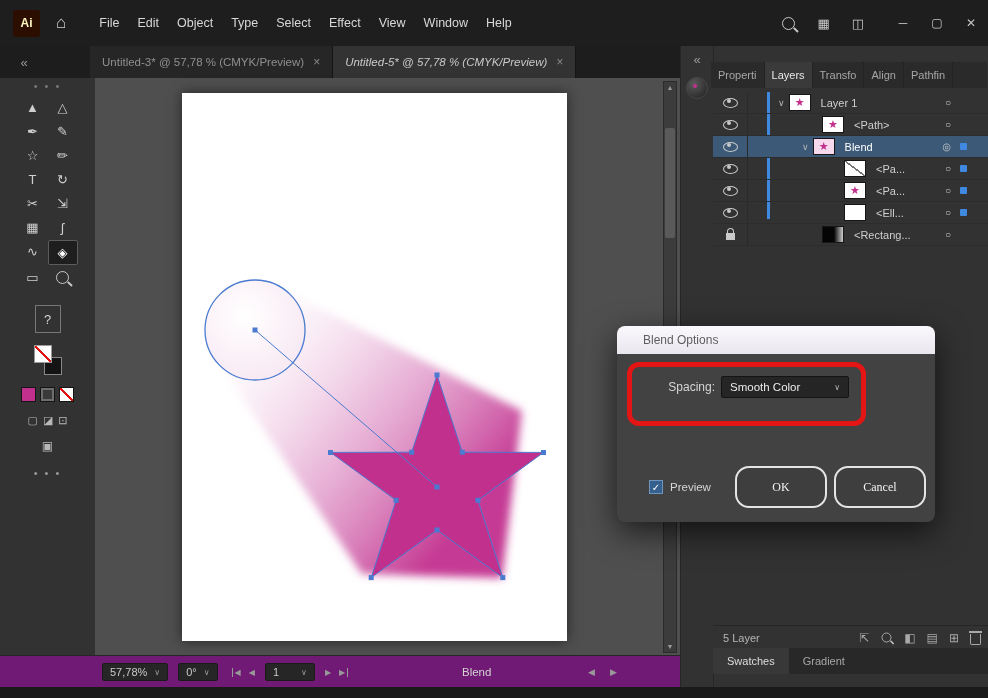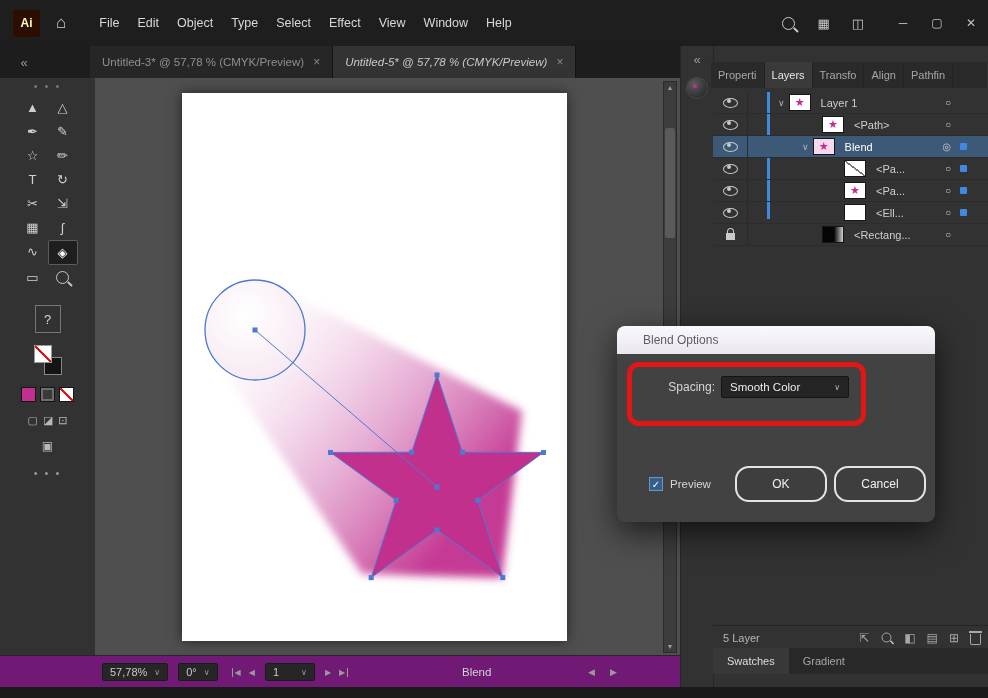--- a/index.html
+++ b/index.html
@@ -140,22 +140,22 @@
   .dropdown{margin-left:6px;width:128px;height:22px;background:#252525;border:1px solid #141414;
             border-radius:2px;display:flex;align-items:center;padding:0 8px;box-sizing:border-box;
             font-size:11.5px;color:#ebebeb;}
   .dd-chev{margin-left:auto;font-size:8px;color:#b5b5b5;}
   .obtn{margin-left:6px;width:32px;height:22px;display:flex;align-items:center;justify-content:center;
         background:#262626;border:1px solid #3c3c3c;color:#e6e6e6;font-size:9px;letter-spacing:1px;}
   .obtn.selected{background:#1b1b1b;border-color:#8a8a8a;}
   .cb{width:12px;height:12px;background:#35608d;border:1px solid #6f94bd;display:flex;
       align-items:center;justify-content:center;font-size:10px;color:#fff;margin-left:16px;flex:none;}
   .cb-label{margin-left:7px;font-size:11.5px;color:#d6d6d6;}
-  .pill{height:36px;border:2px solid #e4e4e4;border-radius:14px;background:#3e3e3e;color:#f2f2f2;
-        font-size:12px;display:flex;align-items:center;justify-content:center;box-sizing:border-box;}
+  .pill{height:42px;border:2px solid #e4e4e4;border-radius:14px;background:#3e3e3e;color:#f2f2f2;
+        font-size:12px;display:flex;align-items:center;justify-content:center;box-sizing:border-box;font-family:Liberation Serif, serif;}
 </style>
 </head>
 <body>
 
 <div class="app">
 
   <div class="titlebar">
     <div class="ai-logo">Ai</div>
     <div class="home">⌂</div>
     <div class="menus">

